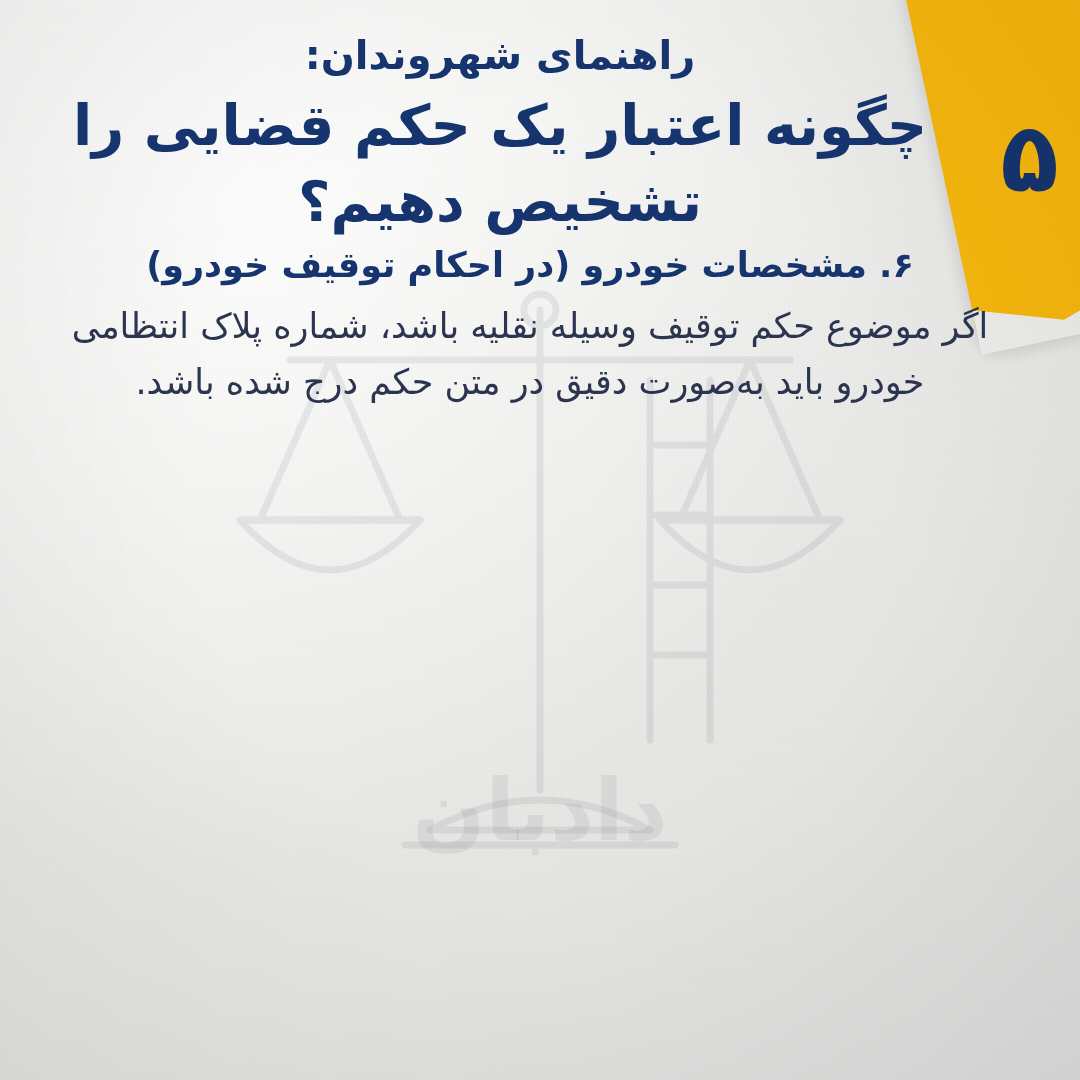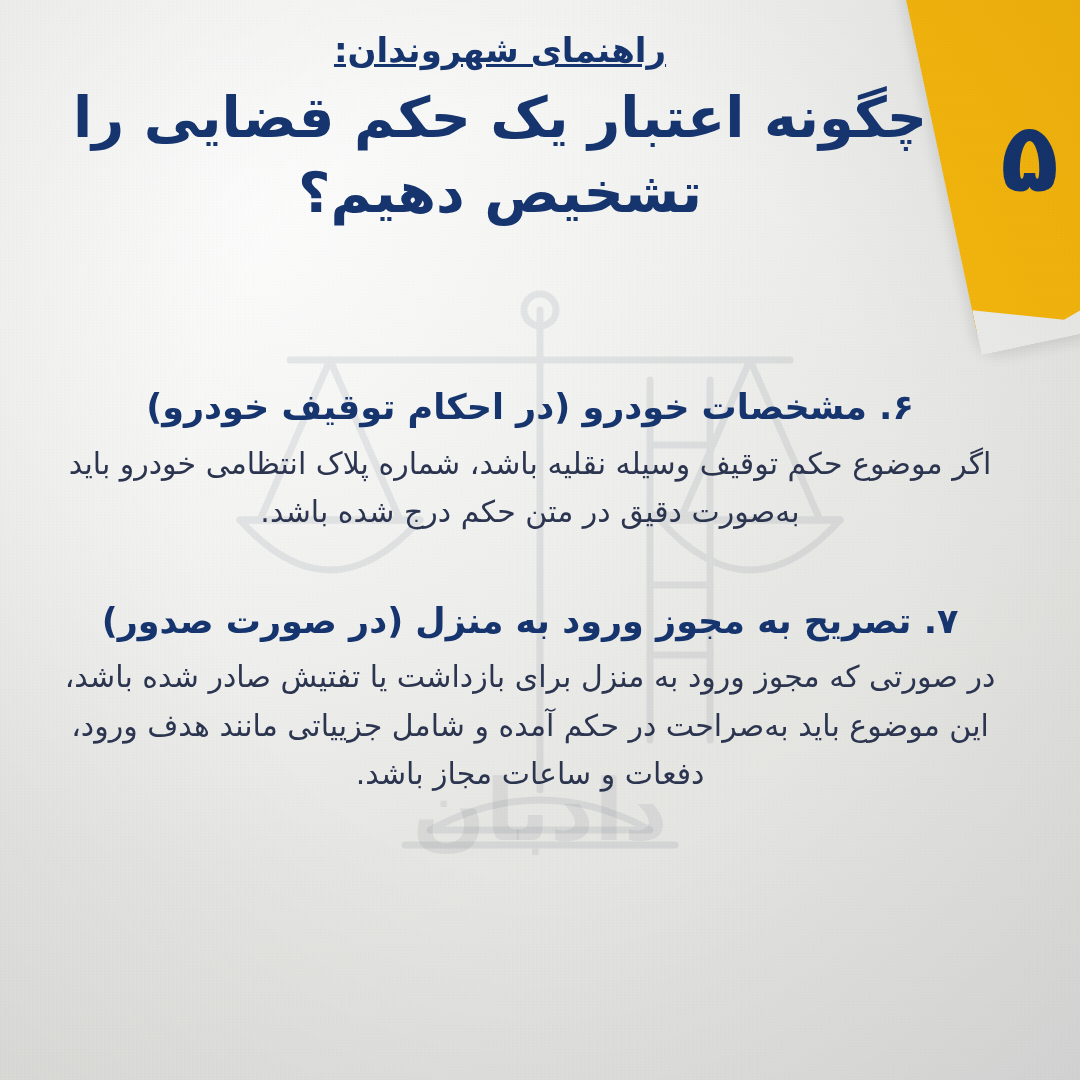--- a/index.html
+++ b/index.html
@@ -103,57 +103,55 @@
   }
 
   .header {
     position: relative;
     padding: 28px 120px 0 40px;
     text-align: center;
     z-index: 3;
   }
   .header-line1 {
     color: #16356e;
-    font-size: 34px;
+    font-size: 40px;
     font-weight: bold;
     line-height: 1.35;
     margin: 0 0 6px 0;
     letter-spacing: -0.5px;
-    text-decoration: underline;
   }
   .header-line2 {
     color: #16356e;
     font-size: 56px;
     font-weight: bold;
     line-height: 1.35;
     margin: 0;
     letter-spacing: -0.5px;
   }
 
   .content {
     position: relative;
     z-index: 3;
-    margin-top: 150px;
     padding: 0 80px 0 60px;
   }
 
   .section { margin-bottom: 58px; }
   .section:last-child { margin-bottom: 0; }
 
   .section-title {
     color: #16356e;
     font-size: 35px;
     font-weight: bold;
     text-align: center;
     line-height: 1.5;
     margin: 0 0 6px 0;
   }
   .section-body {
     color: #2c3550;
-    font-size: 30px;
+    font-size: 35px;
     line-height: 1.62;
     text-align: center;
     margin: 0;
   }
 </style>
 </head>
 <body>
 
 <div class="poster">
 
@@ -203,22 +201,18 @@
     <div class="header-line2">چگونه اعتبار یک حکم قضایی را تشخیص دهیم؟</div>
   </div>
 
   <div class="content">
 
     <div class="section">
       <h2 class="section-title">۶. مشخصات خودرو (در احکام توقیف خودرو)</h2>
       <p class="section-body">اگر موضوع حکم توقیف وسیله نقلیه باشد، شماره پلاک انتظامی خودرو باید به‌صورت دقیق در متن حکم درج شده باشد.</p>
     </div>
 
-    <div class="section">
-      <h2 class="section-title">۷. تصریح به مجوز ورود به منزل (در صورت صدور)</h2>
-      <p class="section-body">در صورتی که مجوز ورود به منزل برای بازداشت یا تفتیش صادر شده باشد، این موضوع باید به‌صراحت در حکم آمده و شامل جزییاتی مانند هدف ورود، دفعات و ساعات مجاز باشد.</p>
-    </div>
 
   </div>
 
   <div class="grain"></div>
   <div class="vignette"></div>
 </div>
 
 </body></html>

